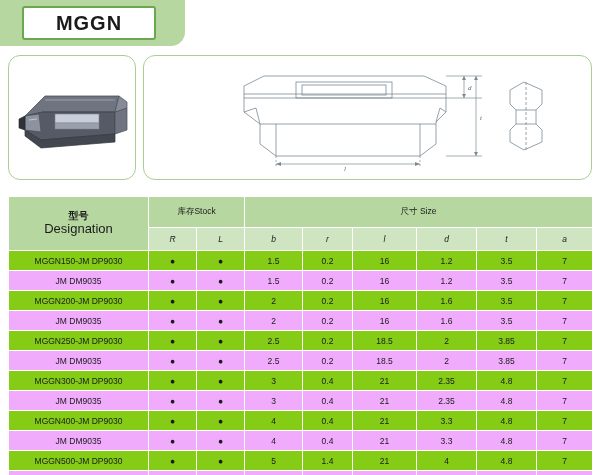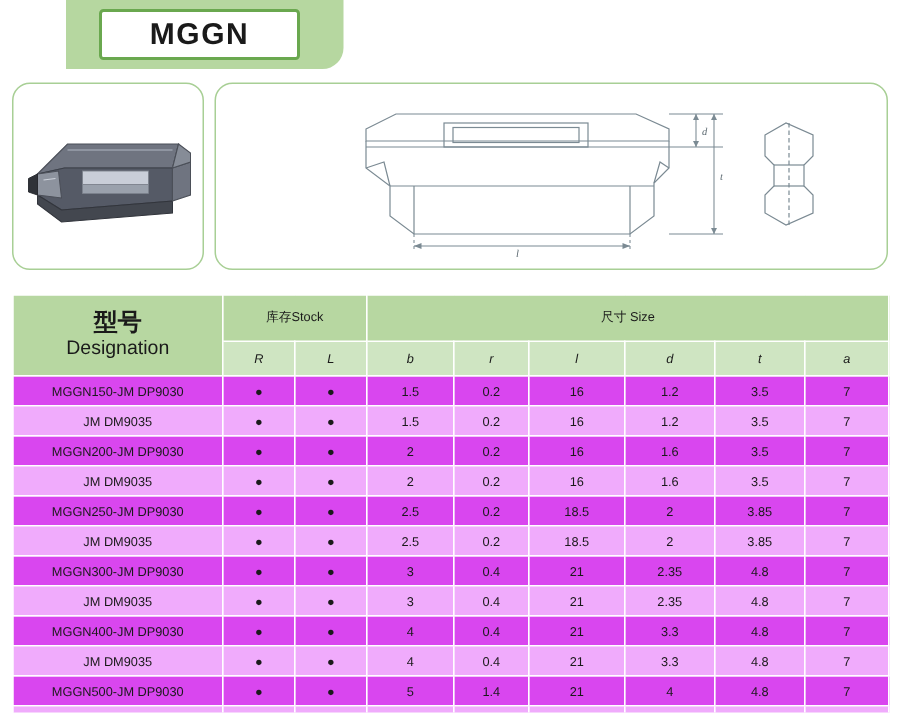--- a/index.html
+++ b/index.html
@@ -17,21 +17,20 @@
 
   
   .header {
     position: absolute;
     left: 0;
     top: 0;
     width: 185px;
     height: 46px;
     background: #b6d7a0;
     border-bottom-right-radius: 14px;
-    margin-left: 44px;
   }
   .header-title-box {
     position: absolute;
     left: 22px;
     top: 6px;
     width: 130px;
     height: 30px;
     background: #ffffff;
     border: 2px solid #6aa84f;
     border-radius: 3px;
@@ -113,26 +112,26 @@
     background: #cfe5c2;
     height: 22px;
     font-size: 9px;
     font-weight: normal;
     font-style: italic;
     color: #111;
   }
   .hdr-top th.designation {
     font-weight: bold;
   }
-  .desig-cn { display: block; font-size: 16px; font-weight: bold; }
+  .desig-cn { display: block; font-size: 10px; font-weight: bold; }
   .desig-en { display: block; font-size: 13px; font-weight: normal; }
   tbody tr td {
     height: 19px;
   }
-  tbody tr.odd td { background: #d946ef; }
+  tbody tr.odd td { background: #84cc16; }
   tbody tr.even td { background: #f0abfc; }
   td.name {
     text-align: right;
     padding-right: 6px;
     font-size: 8.5px;
     white-space: nowrap;
   }
 
   
   .watermark {

